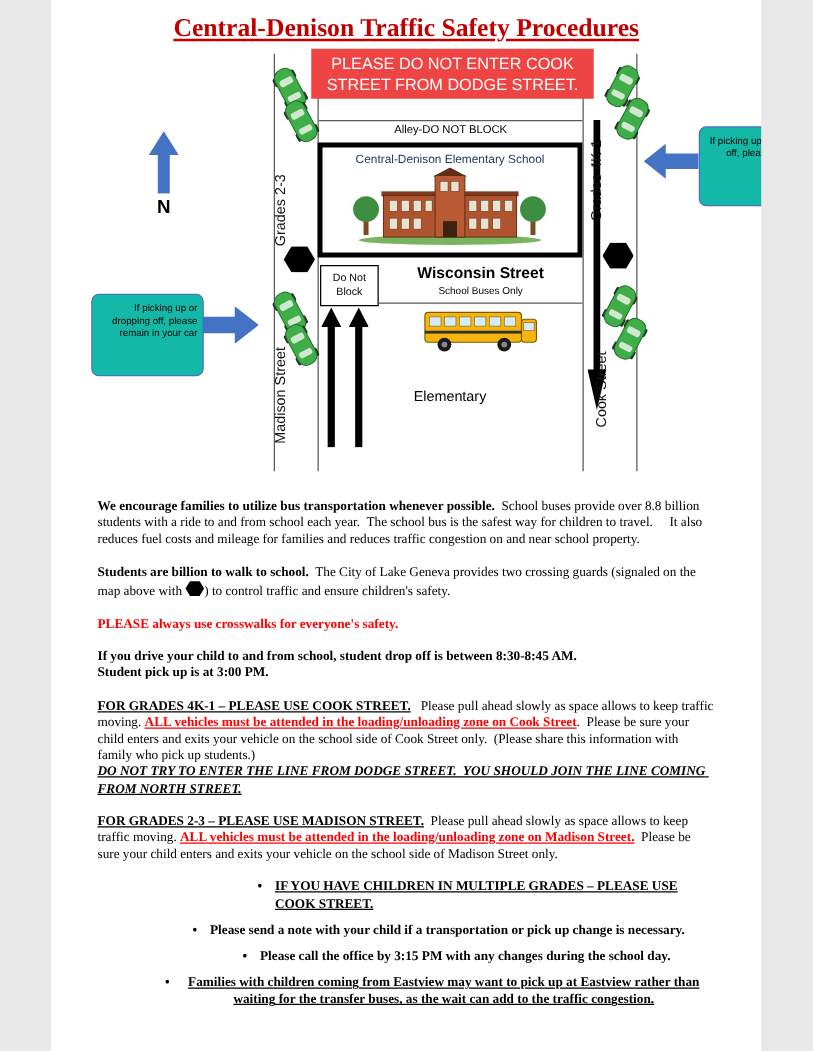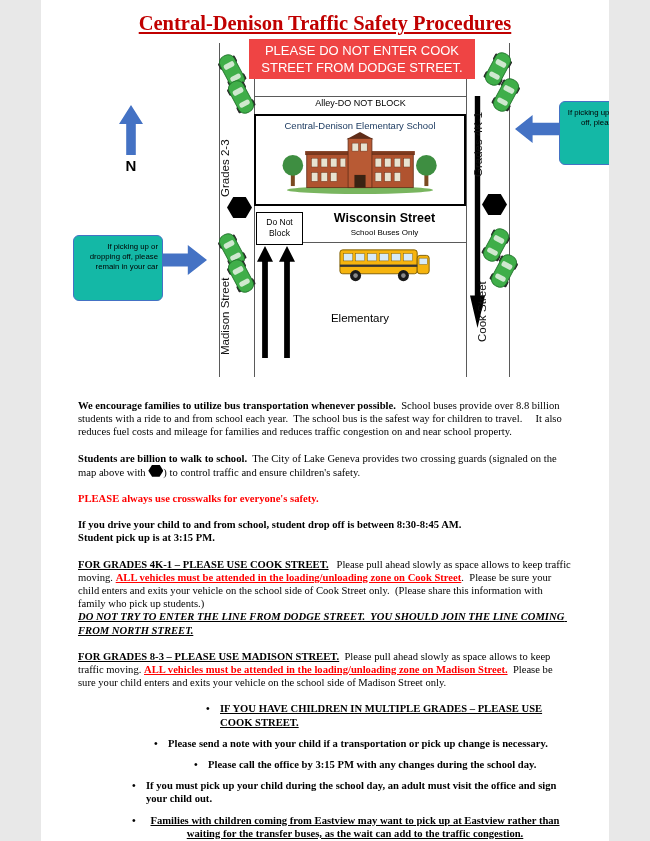--- a/index.html
+++ b/index.html
@@ -23,21 +23,21 @@
     color:#fff; font-size:13px; line-height:17px; text-align:center;
     padding-top:3px; z-index:5;
   }
   .vline { width:1px; top:4px; height:334px; background:#5a5a5a; }
   .hline { height:1px; background:#5a5a5a; }
   .street-label {
     transform:rotate(-90deg); transform-origin:left bottom;
     white-space:nowrap; font-size:11.5px; color:#111;
   }
   .alley-text { left:214px; top:59px; width:211px; text-align:center; font-size:9px; }
-  .school-box { left:213px; top:75px; width:212px; height:92px; border:2px solid #000000; background:#fff; }
+  .school-box { left:213px; top:75px; width:212px; height:92px; border:4px solid #000000; background:#fff; }
   .school-name { margin-top:4px; text-align:center; font-size:9.5px; color:#17365D; }
   .dnb-box {
     left:215px; top:173px; width:47px; height:33px; border:1px solid #000;
     font-size:8.5px; line-height:11px; text-align:center; padding-top:4px; background:#fff;
   }
   .wisconsin { left:262px; top:172px; width:163px; text-align:center; font-size:12.5px; font-weight:bold; }
   .buses-only { left:262px; top:189px; width:163px; text-align:center; font-size:8px; }
   .playground { left:213px; top:273px; width:212px; text-align:center; font-size:11.5px; }
   .arrow-black-up { background:#000; clip-path:polygon(50% 0,100% 14%,68% 14%,68% 100%,32% 100%,32% 14%,0 14%); }
   .arrow-black-down { background:#000; clip-path:polygon(32% 0,68% 0,68% 86%,100% 86%,50% 100%,0 86%,32% 86%); }
@@ -208,27 +208,26 @@
   </div>
 
   <div class="doc">
 
     <p><span class="b">We encourage families to utilize bus transportation whenever possible.</span><span>  School buses provide over 8.8 billion students with a ride to and from school each year.  The school bus is the safest way for children to travel.     It also reduces fuel costs and mileage for families and reduces traffic congestion on and near school property.</span></p>
 
     <p><span class="b">Students are billion to walk to school.</span><span>  The City of Lake Geneva provides two crossing guards (signaled on the map above with </span><span class="hex-inline"></span><span>) to control traffic and ensure children's safety.</span></p>
 
     <p class="b red">PLEASE always use crosswalks for everyone's safety.</p>
 
-    <p class="b"><span class="blockline">If you drive your child to and from school, student drop off is between 8:30-8:45 AM.</span><span class="blockline">Student pick up is at 3:15 PM.</span></p>
+    <p class="b"><span class="blockline">If you drive your child to and from school, student drop off is between 8:30-8:45 AM.</span><span class="blockline">Student pick up is at 3:00 PM.</span></p>
 
     <p><span class="b u">FOR GRADES 4K-1 – PLEASE USE COOK STREET.</span><span>   Please pull ahead slowly as space allows to keep traffic moving. </span><span class="b u red">ALL vehicles must be attended in the loading/unloading zone on Cook Street</span><span>.  Please be sure your child enters and exits your vehicle on the school side of Cook Street only.  (Please share this information with family who pick up students.)</span><span class="warn">DO NOT TRY TO ENTER THE LINE FROM DODGE STREET.  YOU SHOULD JOIN THE LINE COMING FROM NORTH STREET.</span></p>
 
-    <p><span class="b u">FOR GRADES 8-3 – PLEASE USE MADISON STREET.</span><span>  Please pull ahead slowly as space allows to keep traffic moving. </span><span class="b u red">ALL vehicles must be attended in the loading/unloading zone on Madison Street.</span><span>  Please be sure your child enters and exits your vehicle on the school side of Madison Street only.</span></p>
+    <p><span class="b u">FOR GRADES 2-3 – PLEASE USE MADISON STREET.</span><span>  Please pull ahead slowly as space allows to keep traffic moving. </span><span class="b u red">ALL vehicles must be attended in the loading/unloading zone on Madison Street.</span><span>  Please be sure your child enters and exits your vehicle on the school side of Madison Street only.</span></p>
 
     <div class="bullet bu1">IF YOU HAVE CHILDREN IN MULTIPLE GRADES – PLEASE USE COOK STREET.</div>
     <div class="bullet bu2">Please send a note with your child if a transportation or pick up change is necessary.</div>
     <div class="bullet bu3">Please call the office by 3:15 PM with any changes during the school day.</div>
-    <div class="bullet bu4">If you must pick up your child during the school day, an adult must visit the office and sign your child out.</div>
     <div class="bullet bu5">Families with children coming from Eastview may want to pick up at Eastview rather than waiting for the transfer buses,  as the wait can add to the traffic congestion.</div>
 
   </div>
 
 </div>
 
 </body></html>

